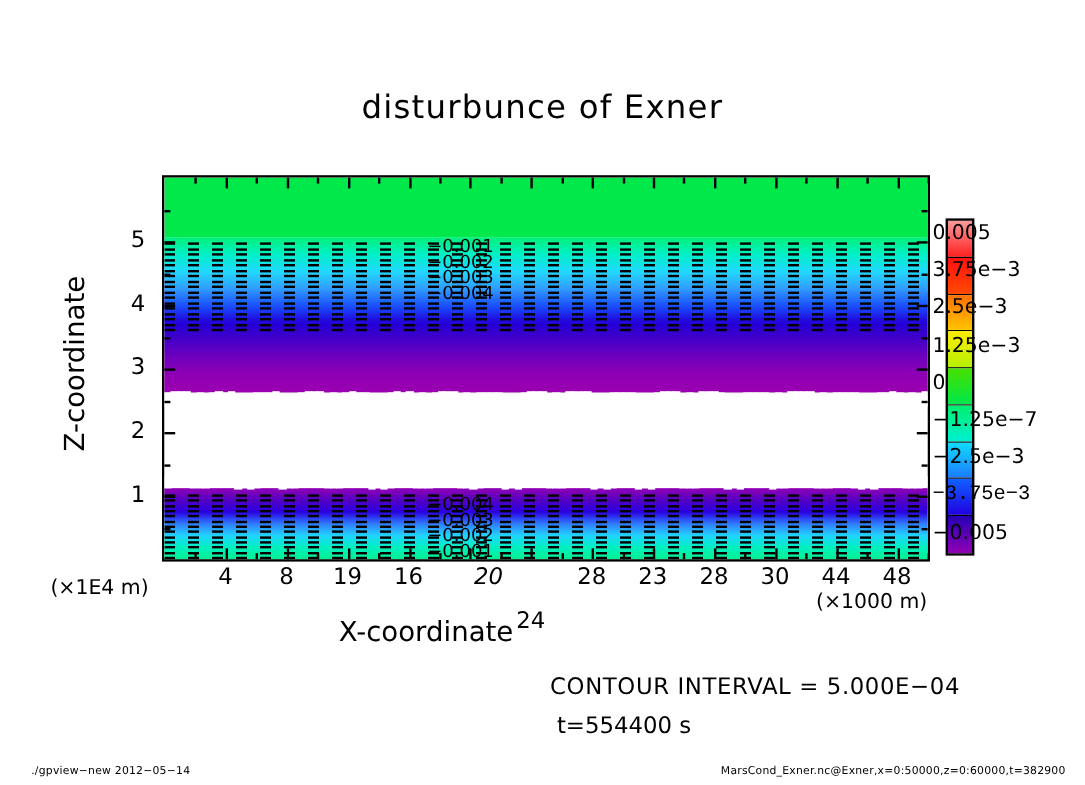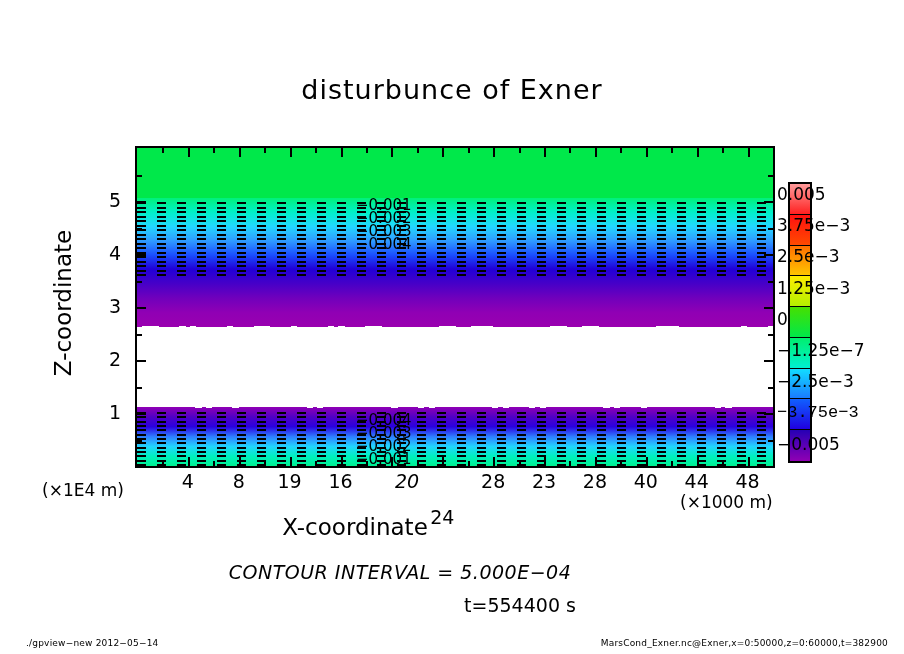--- a/index.html
+++ b/index.html
@@ -48,21 +48,21 @@
   
   #colorbar{
     left:788px;top:182px;width:24px;height:281px;
     border:2px solid #000;box-sizing:border-box;overflow:hidden;
   }
   .cb-cell{width:100%;height:11.111%;border-bottom:1px solid #000;box-sizing:border-box;}
   .cb-cell:last-child{border-bottom:none;}
   .cb-label{position:absolute;left:777px;font-size:17px;white-space:nowrap;}
 
   
-  #contour-interval{left:0;top:561px;width:800px;text-align:center;font-size:19px;letter-spacing:0.5px;font-style:italic;}
+  #contour-interval{left:0;top:561px;width:800px;text-align:right;font-size:19px;letter-spacing:0.5px;}
   #time-label{left:0;top:594px;width:1040px;text-align:center;font-size:19px;}
   #footer-left{left:26px;top:638px;font-size:9px;letter-spacing:0.2px;}
   #footer-right{right:16px;top:638px;font-size:9px;letter-spacing:0.2px;text-align:right;}
 
   
   .clabel{position:absolute;font-size:15px;color:#000;white-space:nowrap;}
 </style>
 </head>
 <body>
 
@@ -450,21 +450,21 @@
 <div id="xticklabels">
     <div class="xlab" style="left: 157.88px;">4</div>
     <div class="xlab" style="left: 208.76px;">8</div>
     <div class="xlab" style="left: 259.64px;">19</div>
     <div class="xlab" style="left: 310.52px;">16</div>
     <div class="xlab" style="left: 377px; font-style: italic;">20</div>
     <div class="xlab" style="left: 412.28px; margin-top: 36px;">24</div>
     <div class="xlab" style="left: 463.16px;">28</div>
     <div class="xlab" style="left: 514.04px;">23</div>
     <div class="xlab" style="left: 564.92px;">28</div>
-    <div class="xlab" style="left: 615.8px;">40</div>
+    <div class="xlab" style="left: 615.8px;">30</div>
     <div class="xlab" style="left: 666.68px;">44</div>
     <div class="xlab" style="left: 717.56px;">48</div>
   </div>
 <div id="yticklabels">
     <div class="ylab" style="top: 401px;">1</div>
     <div class="ylab" style="top: 348px;">2</div>
     <div class="ylab" style="top: 295px;">3</div>
     <div class="ylab" style="top: 242px;">4</div>
     <div class="ylab" style="top: 189px;">5</div>
   </div>

